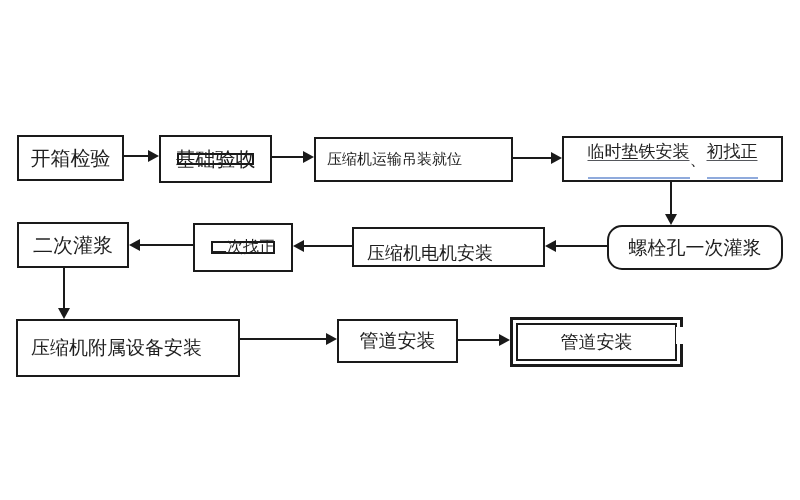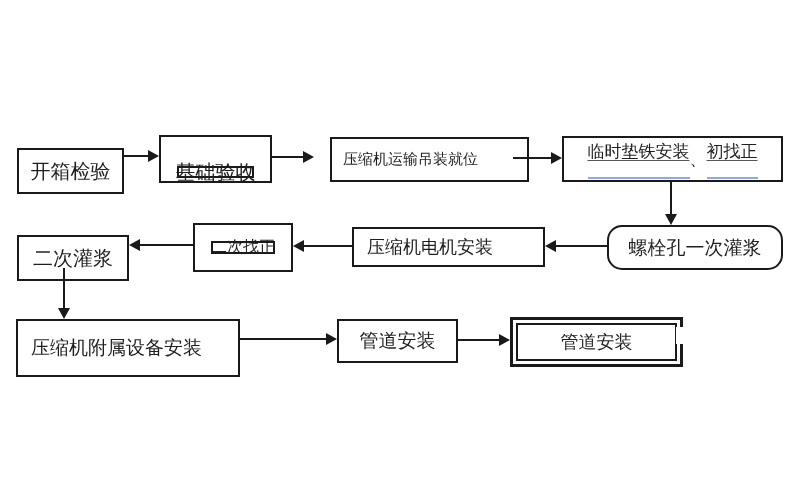--- a/index.html
+++ b/index.html
@@ -28,22 +28,22 @@
   .ah-right{border-top:6px solid transparent;border-bottom:6px solid transparent;border-left:11px solid #1a1a1a;}
   .ah-left{border-top:6px solid transparent;border-bottom:6px solid transparent;border-right:11px solid #1a1a1a;}
   .ah-down{border-left:6px solid transparent;border-right:6px solid transparent;border-top:11px solid #1a1a1a;}
   .u{
     text-decoration:underline;
     text-decoration-color:#55575c;
     text-underline-offset:3px;
     border-bottom:2px solid #8faadc;
     padding-bottom:14px;
   }
-  .f20{font-size:20px;margin-top:13px;} .f19{font-size:19px;} .f18{font-size:18px;}
-  .f17{font-size:17px;} .f16{font-size:16px;} .f15{font-size:15px;margin-left:16px;}
+  .f20{font-size:20px;} .f19{font-size:19px;} .f18{font-size:18px;}
+  .f17{font-size:17px;} .f16{font-size:16px;} .f15{font-size:15px;}
   .wm{position:absolute;background:#ffffff;}
 </style>
 </head>
 <body>
 
 <div id="canvas">
 
   <div class="node f20" style="left:17px;top:135px;width:107px;height:46px;">
     <span>开箱检验</span>
   </div>
@@ -61,21 +61,21 @@
   <div class="node f17" style="left:562px;top:136px;width:221px;height:46px;">
     <span class="u">临时垫铁安装</span>
       <span>、</span>
       <span class="u">初找正</span>
   </div>
 
   <div class="node f19" style="left:607px;top:225px;width:176px;height:45px;border-radius:15px;">
     <span>螺栓孔一次灌浆</span>
   </div>
 
-  <div class="node align-left f18" style="left:352px;top:227px;width:193px;height:40px;padding-left:13px;">
+  <div class="node align-left f18" style="left:352px;top:227px;width:193px;height:40px;padding-left:13px;align-items:flex-end;">
     <span>压缩机电机安装</span>
   </div>
 
   <div class="dbl" style="left:193px;top:223px;width:100px;height:49px;">
     <div class="dbl-inner f16">
       <span>二次找正</span>
     </div>
   </div>
 
   <div class="node f20" style="left:17px;top:222px;width:112px;height:46px;">

